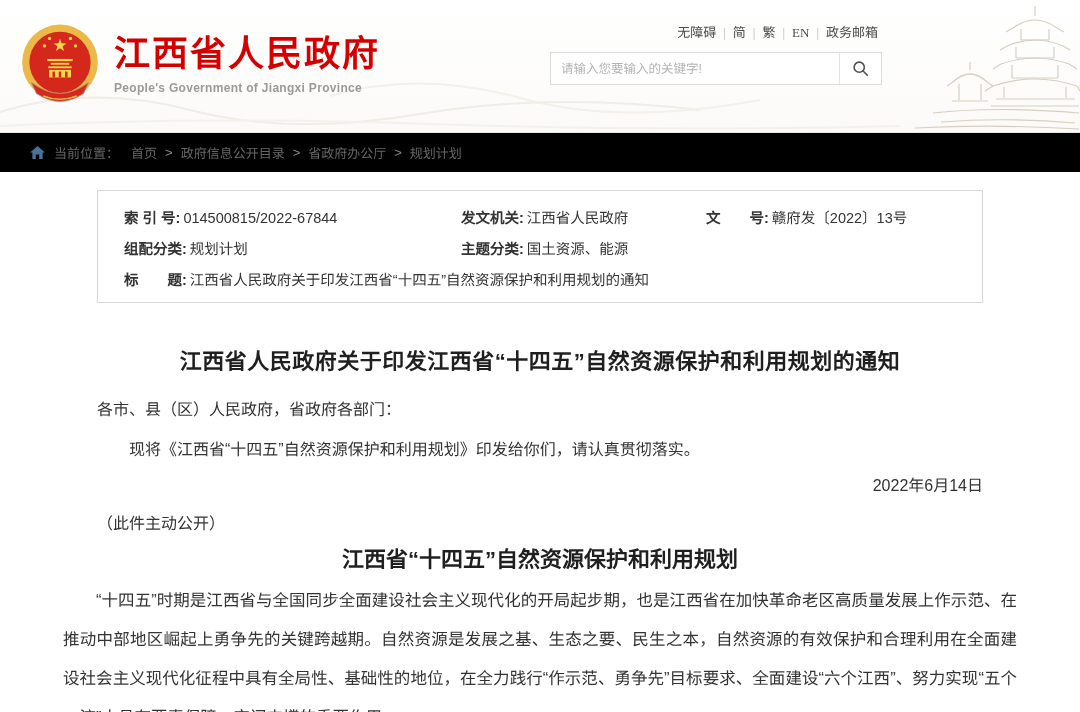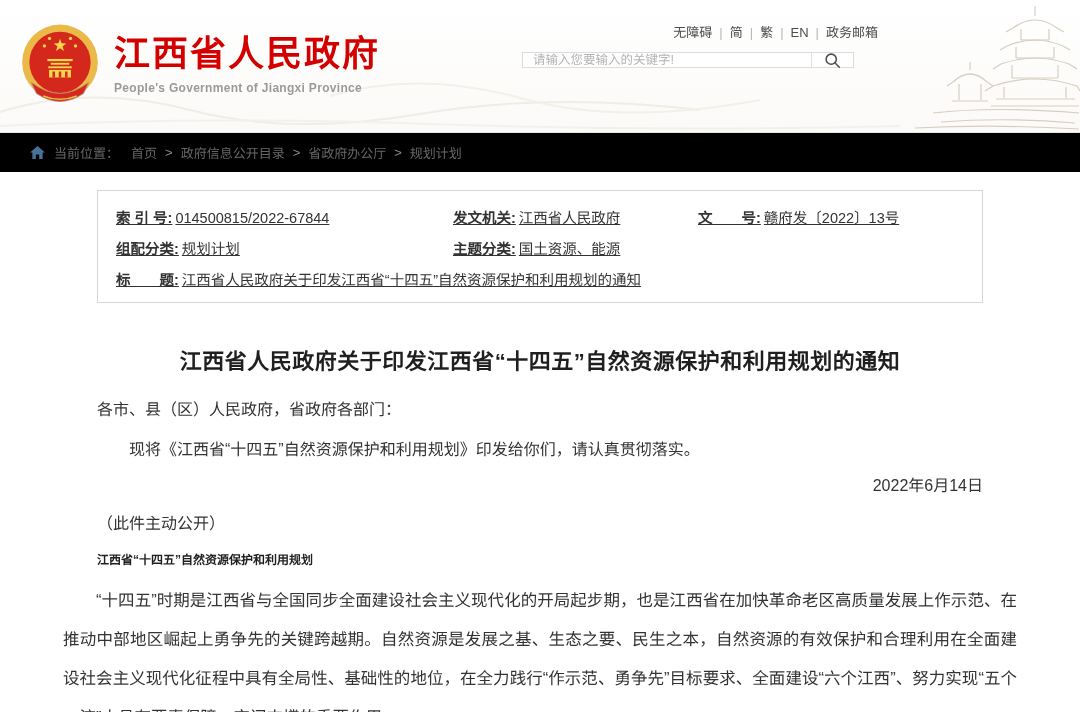--- a/index.html
+++ b/index.html
@@ -8,61 +8,61 @@
 
   
   .site-header { position:relative; height:132px; background:linear-gradient(180deg,#ffffff 0%,#fbfaf8 100%); }
   .header-art { position:absolute; inset:0; pointer-events:none; }
   .logo-area { position:absolute; left:18px; top:22px; display:flex; align-items:center; cursor:pointer; }
   .emblem { width:84px; height:84px; flex:0 0 auto; }
   .titles { margin-left:12px; }
   .site-title { color:#d40000; font-size:36px; font-weight:bold; letter-spacing:2px; line-height:1.15; }
   .site-subtitle { color:#9a9a9a; font-size:12px; font-weight:bold; letter-spacing:.3px; margin-top:6px; }
 
-  .top-links { position:absolute; top:22px; right:202px; font-size:13px; color:#4d4d4d; white-space:nowrap; }
+  .top-links { position:absolute; top:22px; right:202px; font-size:13px; color:#4d4d4d; white-space:nowrap;font-family:Liberation Serif, serif; }
   .top-links .lnk { cursor:pointer; }
   .top-links .sep { color:#b8b8b8; margin:0 7px; }
 
-  .search-bar { position:absolute; left:522px; top:52px; width:332px; height:16px;
+  .search-bar { position:absolute; left:550px; top:52px; width:332px; height:33px;
                 display:flex; background:#fff; border:1px solid #dcdcdc;gap:40px; }
   .search-bar input { flex:1; border:none; outline:none; padding:0 10px; font-size:12.5px; color:#555;
                       font-family:"Liberation Sans", sans-serif; background:transparent; }
   .search-bar input::placeholder { color:#b3b3b3; }
   .search-btn { width:42px; border:none; border-left:1px solid #e2e2e2; background:#fff; cursor:pointer;
                 display:flex; align-items:center; justify-content:center; }
 
   .pagoda { position:absolute; right:0; top:0; }
 
   
   .breadcrumb { height:40px; border-top:1px solid #e7e5e2; display:flex; align-items:center;
                 padding-left:30px; font-size:13px; color:#666; background:#000000; }
   .breadcrumb .home-ic { margin-right:9px; display:inline-flex; }
   .breadcrumb .bc-label { margin-right:12px; }
   .breadcrumb .bc-item { cursor:pointer; }
   .breadcrumb .bc-sep { margin:0 8px; color:#888; }
 
   
   .content { width:954px; margin:0 auto; }
 
-  .meta-table { margin:18px 34px 0; border:1px solid #d6d6d6; padding:10px 0 8px 18px;text-decoration:underline; }
+  .meta-table { margin:18px 34px 0; border:1px solid #d6d6d6; padding:10px 0 8px 26px; }
   .meta-row { display:grid; grid-template-columns:337px 245px 1fr; height:31px; align-items:center;
               font-size:14.5px; }
   .meta-row.full { grid-template-columns:1fr; }
   .meta-cell { white-space:nowrap; overflow:hidden; }
   .meta-label { font-weight:bold; color:#333; margin-right:3px; }
 
   .doc-title { font-size:22px; font-weight:bold; color:#1f1f1f; text-align:center;
                margin-top:40px; letter-spacing:.5px; }
 
   .notice { padding:0 34px; font-size:16px; color:#333; line-height:26px; }
   .salutation { margin-top:22px; }
   .para1 { margin-top:14px; text-indent:2em; }
   .doc-date { margin-top:10px; text-align:right; }
   .note { margin-top:12px; }
-  .doc-subtitle { margin-top:10px; text-align:left; font-weight:bold; font-size:12px; color:#1f1f1f; }
+  .doc-subtitle { margin-top:10px; text-align:center; font-weight:bold; font-size:22px; color:#1f1f1f; }
   .para2 { margin-top:8px; text-indent:2em; line-height:39px; font-size:16.5px; text-align:justify; }
 </style>
 </head>
 <body>
 
 <header class="site-header">
   <svg class="header-art" width="1080" height="132" viewBox="0 0 1080 132" fill="none">
     <path d="M0 112 Q90 84 190 110 T 420 114 T 700 110" stroke="#f0ece6" stroke-width="2"></path>
     <path d="M330 96 Q420 70 520 98 T 760 100" stroke="#f3f0ea" stroke-width="2"></path>
     <path d="M0 126 Q200 116 430 124 T 900 126" stroke="#f4f1ec" stroke-width="2"></path>

